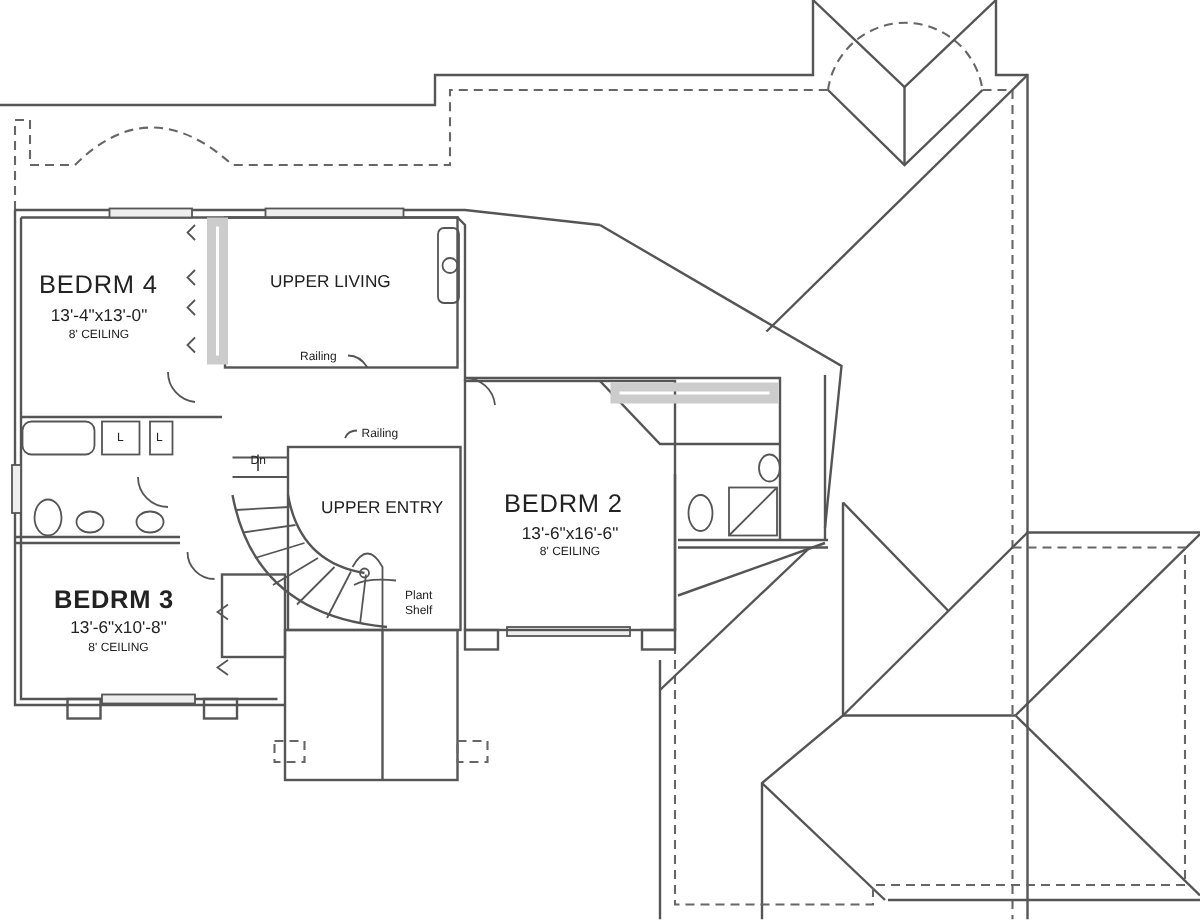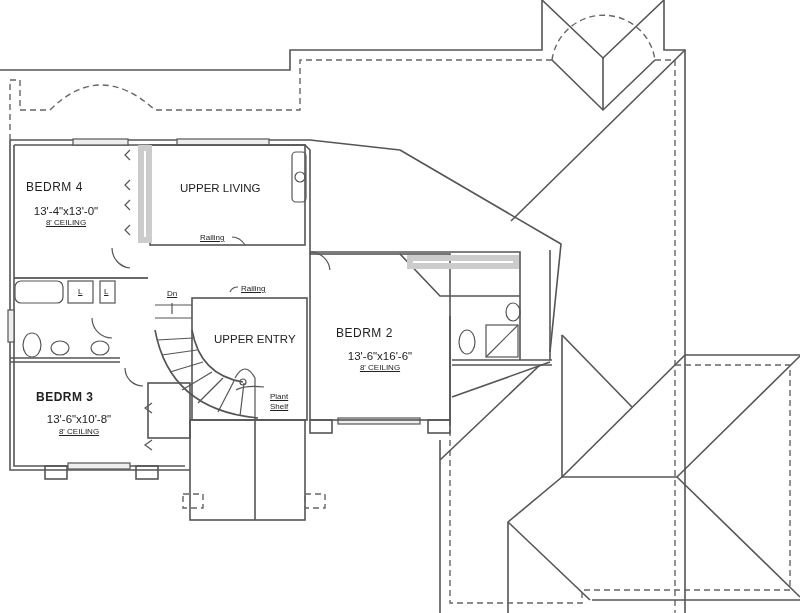--- a/index.html
+++ b/index.html
@@ -5,23 +5,23 @@
   html, body { margin: 0; padding: 0; background: #ffffff; }
   body { width: 800px; height: 613px; overflow: hidden; position: relative; }
   svg { position: absolute; left: 0; top: 0; }
   .w { fill: none; stroke: #555; stroke-width: 1.6; }
   .wt { fill: none; stroke: #555; stroke-width: 1.2; }
   .d { fill: none; stroke: #666; stroke-width: 1.4; stroke-dasharray: 6 4; }
   .r { fill: none; stroke: #555; stroke-width: 1.2; }
   .win { fill: #eee; stroke: #555; stroke-width: 1.2; }
   .cl { fill: none; stroke: #ccc; stroke-width: 6; }
   .lbl { position: absolute; font-family: "Liberation Sans", sans-serif; color: #222; white-space: nowrap; }
-  .big { font-size: 12px; letter-spacing: 0.5px; }
+  .big { font-size: 17px; letter-spacing: 0.5px; }
   .mid { font-size: 11.5px; }
-  .xs { font-size: 8px; text-decoration: underline; }
+  .xs { font-size: 8px; }
   .ctr { text-align: center; transform: translateX(-50%); }
 </style>
 </head>
 <body>
 
 <div>
 <svg width="800" height="613" viewBox="0 0 800 613">
 
   <g>
     <polyline class="w" points="0,70 290,70 290,50 542,50 542,0"></polyline>
@@ -150,21 +150,21 @@
 
 <div class="lbl mid" style="left:180px;top:182px;">UPPER LIVING</div>
 <div class="lbl xs" style="left:200px;top:233px;">Railing</div>
 
 <div class="lbl big" style="left:336px;top:326px;">BEDRM 2</div>
 <div class="lbl mid ctr" style="left:380px;top:350px;">13'-6"x16'-6"</div>
 <div class="lbl xs ctr" style="left:380px;top:363px;">8' CEILING</div>
 
 <div class="lbl mid" style="left:214px;top:333px;text-align:center;">UPPER ENTRY</div>
 <div class="lbl xs" style="left:241px;top:284px;">Railing</div>
-<div class="lbl xs" style="left:167px;top:289px;">Dn</div>
+<div class="lbl xs" style="left:167px;top:302px;">Dn</div>
 <div class="lbl xs" style="left:270px;top:392px;width:28px;white-space:normal;line-height:10px;">Plant Shelf</div>
 
 <div class="lbl big" style="left:36px;top:390px;font-weight:bold;">BEDRM 3</div>
 <div class="lbl mid ctr" style="left:79px;top:413px;">13'-6"x10'-8"</div>
 <div class="lbl xs ctr" style="left:79px;top:427px;">8' CEILING</div>
 
 <div class="lbl xs" style="left:78px;top:287px;">L</div>
 <div class="lbl xs" style="left:104px;top:287px;">L</div>
 </div>
 

